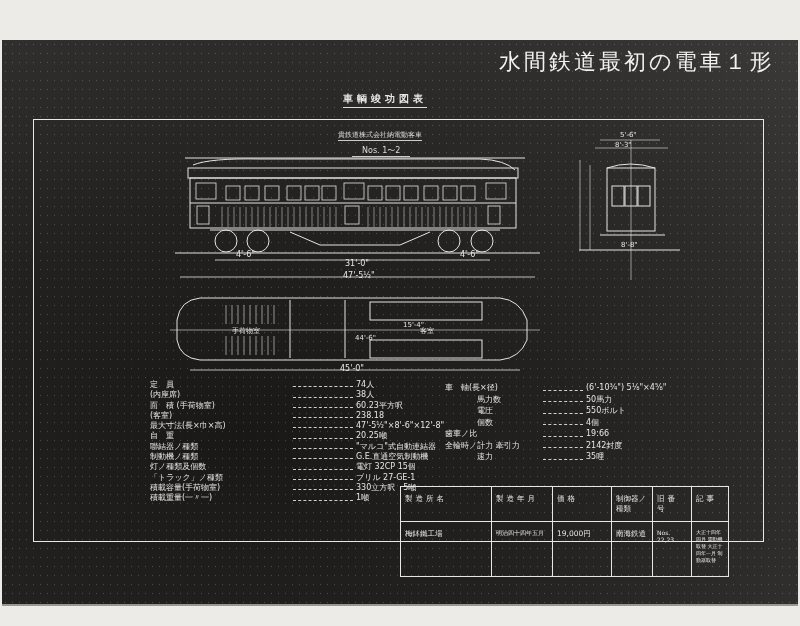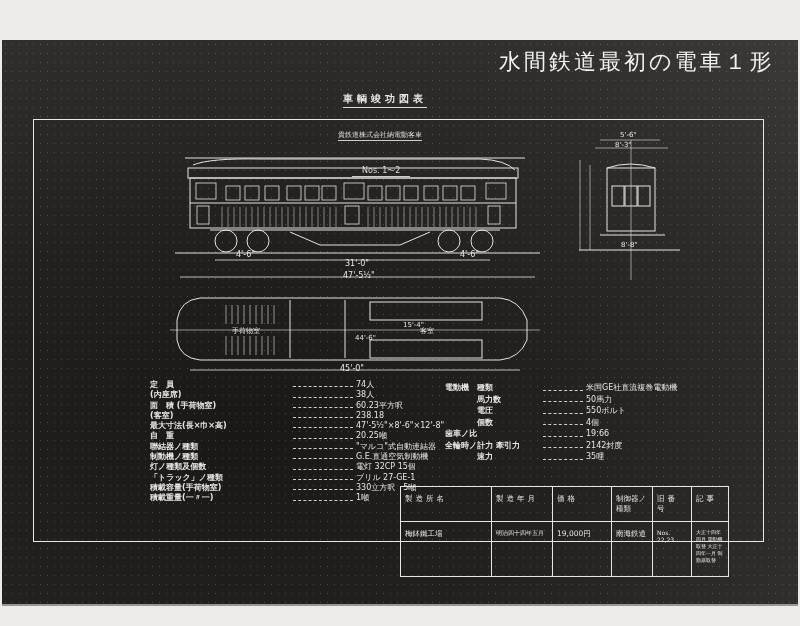--- a/index.html
+++ b/index.html
@@ -7,25 +7,25 @@
   .board{position:absolute;left:2px;top:40px;width:796px;height:564px;
     background:radial-gradient(ellipse at 30% 70%,#1a1816 0%,#232120 40%,#2e2c2b 70%,#3c3a39 100%);
     border-bottom:2px solid #9a9792;}
   .board-noise{position:absolute;inset:0;opacity:.18;
     background-image:radial-gradient(#fff 0.6px,transparent 0.8px);background-size:7px 9px;}
   .title{position:absolute;left:499px;top:47px;color:#f2f2f0;font-size:22px;font-weight:normal;letter-spacing:3px;}
   .frame{position:absolute;left:33px;top:119px;width:729px;height:421px;border:1.5px solid #e8e8e4;}
   .chalk{color:#e6e6e2;font-size:8px;position:absolute;white-space:nowrap;}
   .heading{position:absolute;left:343px;top:92px;color:#e6e6e2;font-size:10px;font-weight:bold;letter-spacing:4px;border-bottom:1.5px solid #ddd;padding-bottom:1px;}
   .sub{position:absolute;left:338px;top:130px;color:#ddd;font-size:7px;border-bottom:1px solid #ccc;text-align:right;}
-  .nos{position:absolute;left:352px;top:145px;color:#ddd;font-size:8px;border-bottom:1px solid #ccc;padding:0 10px;margin-top:20px;}
+  .nos{position:absolute;left:352px;top:145px;color:#ddd;font-size:8px;border-bottom:1px solid #ccc;padding:0 10px;}
   svg.draw{position:absolute;left:0;top:0;}
   .spec{position:absolute;font-size:8px;color:#e6e6e2;line-height:10.3px;}
   .spec .row{display:flex;white-space:nowrap;}
-  .spec .k{display:inline-block;font-weight:bold;}
+  .spec .k{display:inline-block;}
   .spec .dash{flex:0 0 auto;border-bottom:1px dashed #cfcfcb;margin:0 3px 3px 3px;}
   .tbl{position:absolute;left:400px;top:486px;border-collapse:collapse;color:#e6e6e2;font-size:7.5px;}
   .tbl th,.tbl td{border:1.2px solid #e6e6e2;padding:7px 4px;text-align:left;vertical-align:top;font-weight:normal;}
   .tbl th{height:10px;letter-spacing:3px;}
   .tbl td{height:40px;}
 </style>
 </head>
 <body>
 
 <div class="board">
@@ -182,23 +182,23 @@
     </div>
   <div class="row">
       <span class="k" style="width:140px">積載重量(一〃一)</span>
       <span class="dash" style="width:60px"></span>
       <span>1噸</span>
     </div>
 </div>
 
 <div class="spec" style="left:445px;top:382px;line-height:11.5px">
   <div class="row">
-      <span class="k" style="width:95px">電動機　種類</span>
-      <span class="dash" style="width:40px"></span>
-      <span>米国GE社直流複巻電動機</span>
+      <span class="k" style="width:95px">車　軸(長×径)</span>
+      <span class="dash" style="width:40px"></span>
+      <span>(6'-10¾") 5⅛"×4⅝"</span>
     </div>
   <div class="row">
       <span class="k" style="width:95px">　　　　馬力数</span>
       <span class="dash" style="width:40px"></span>
       <span>50馬力</span>
     </div>
   <div class="row">
       <span class="k" style="width:95px">　　　　電圧</span>
       <span class="dash" style="width:40px"></span>
       <span>550ボルト</span>

